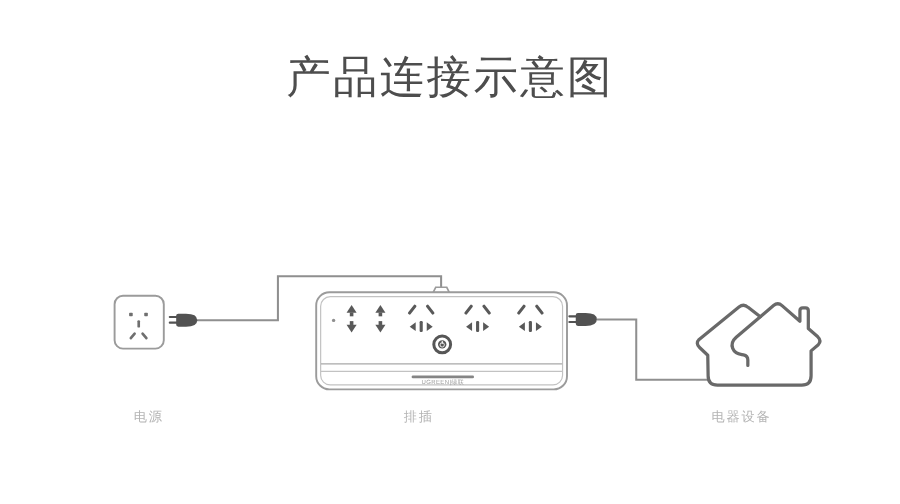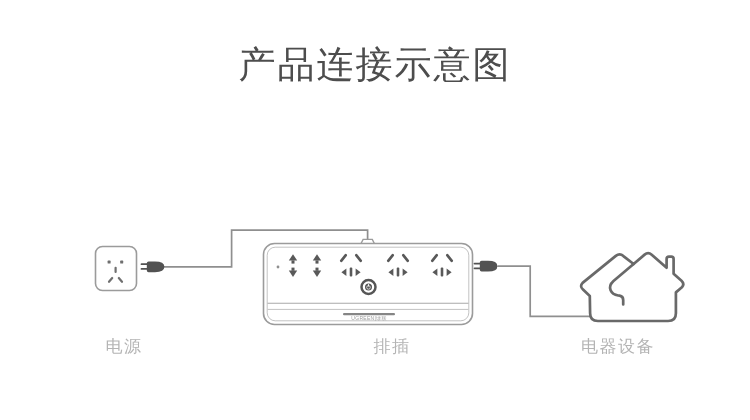--- a/index.html
+++ b/index.html
@@ -7,27 +7,26 @@
     position:relative;width:750px;height:420px;background:#ffffff;overflow:hidden;
     font-family:"Liberation Sans","DejaVu Sans",sans-serif;
   }
   .title{
     position:absolute;top:44px;left:0;width:750px;margin:0;
     text-align:center;font-size:37px;line-height:42px;font-weight:500;
     color:#4d4d4d;letter-spacing:2px;
   }
   .diagram{position:absolute;left:0;top:0;width:750px;height:420px;display:block;}
   .caption{
-    position:absolute;top:339px;font-size:17px;line-height:18px;
+    position:absolute;top:339px;font-size:11px;line-height:18px;
     color:#b4b4b4;letter-spacing:1.5px;white-space:nowrap;
     transform:translateX(-50%);
-    font-family:Liberation Mono, monospace;
   }
   .caption.c1{left:124px;}
-  .caption.c2{left:392px;}
+  .caption.c2{left:349px;}
   .caption.c3{left:618px;}
 </style>
 </head>
 <body>
 
 <div class="stage">
 
   <h1 class="title">产品连接示意图</h1>
 
   <svg class="diagram" viewBox="0 0 750 420">

